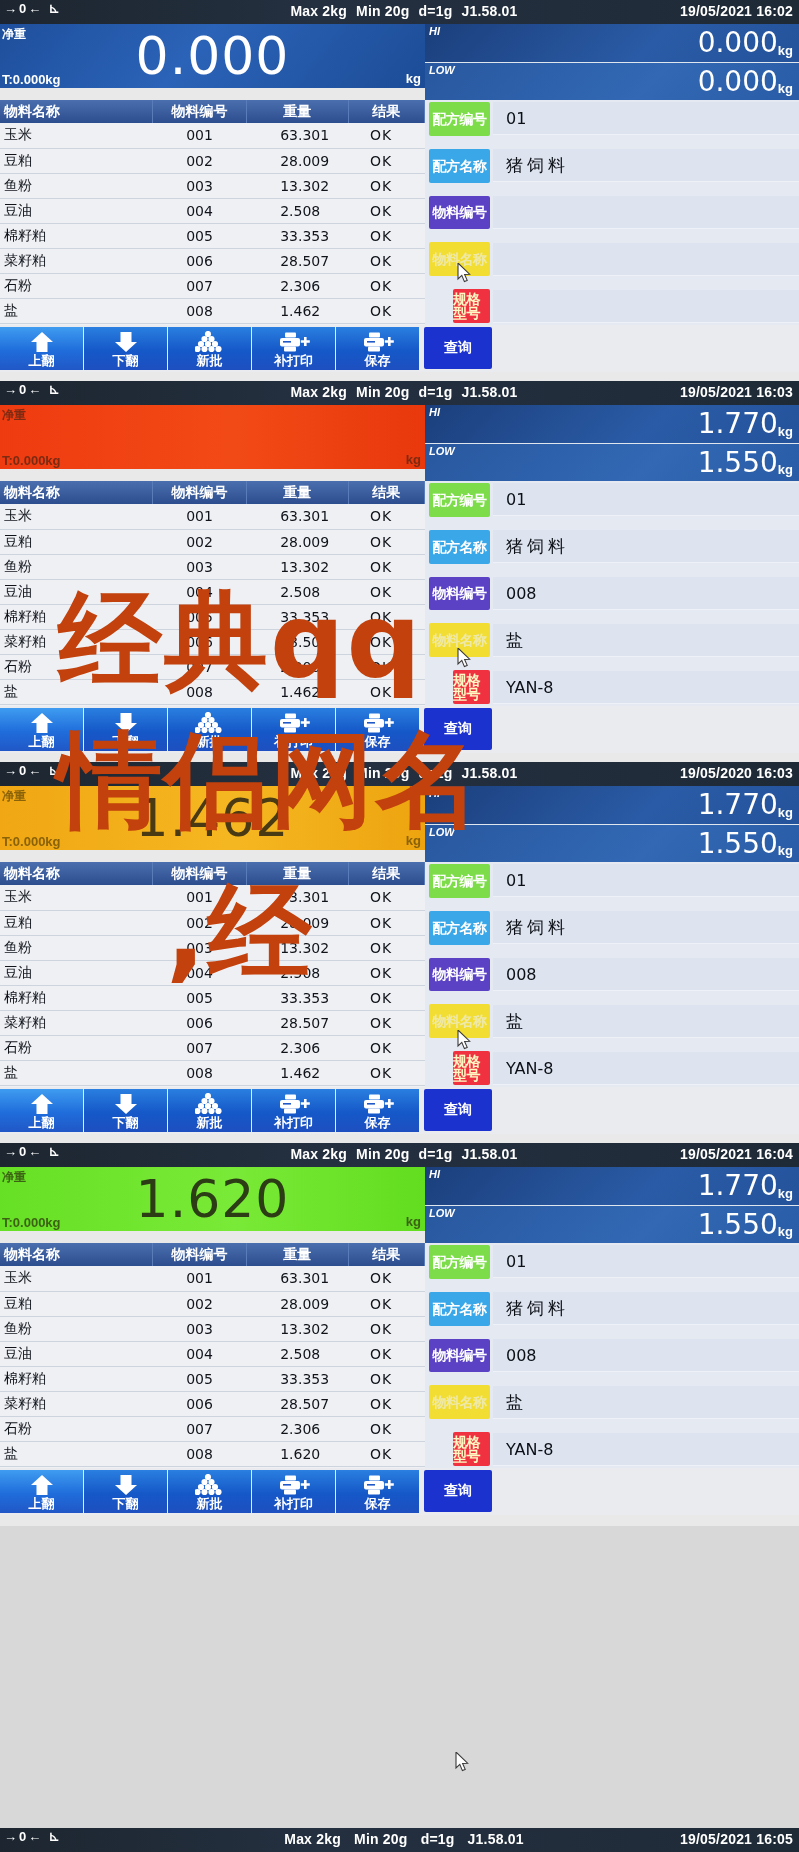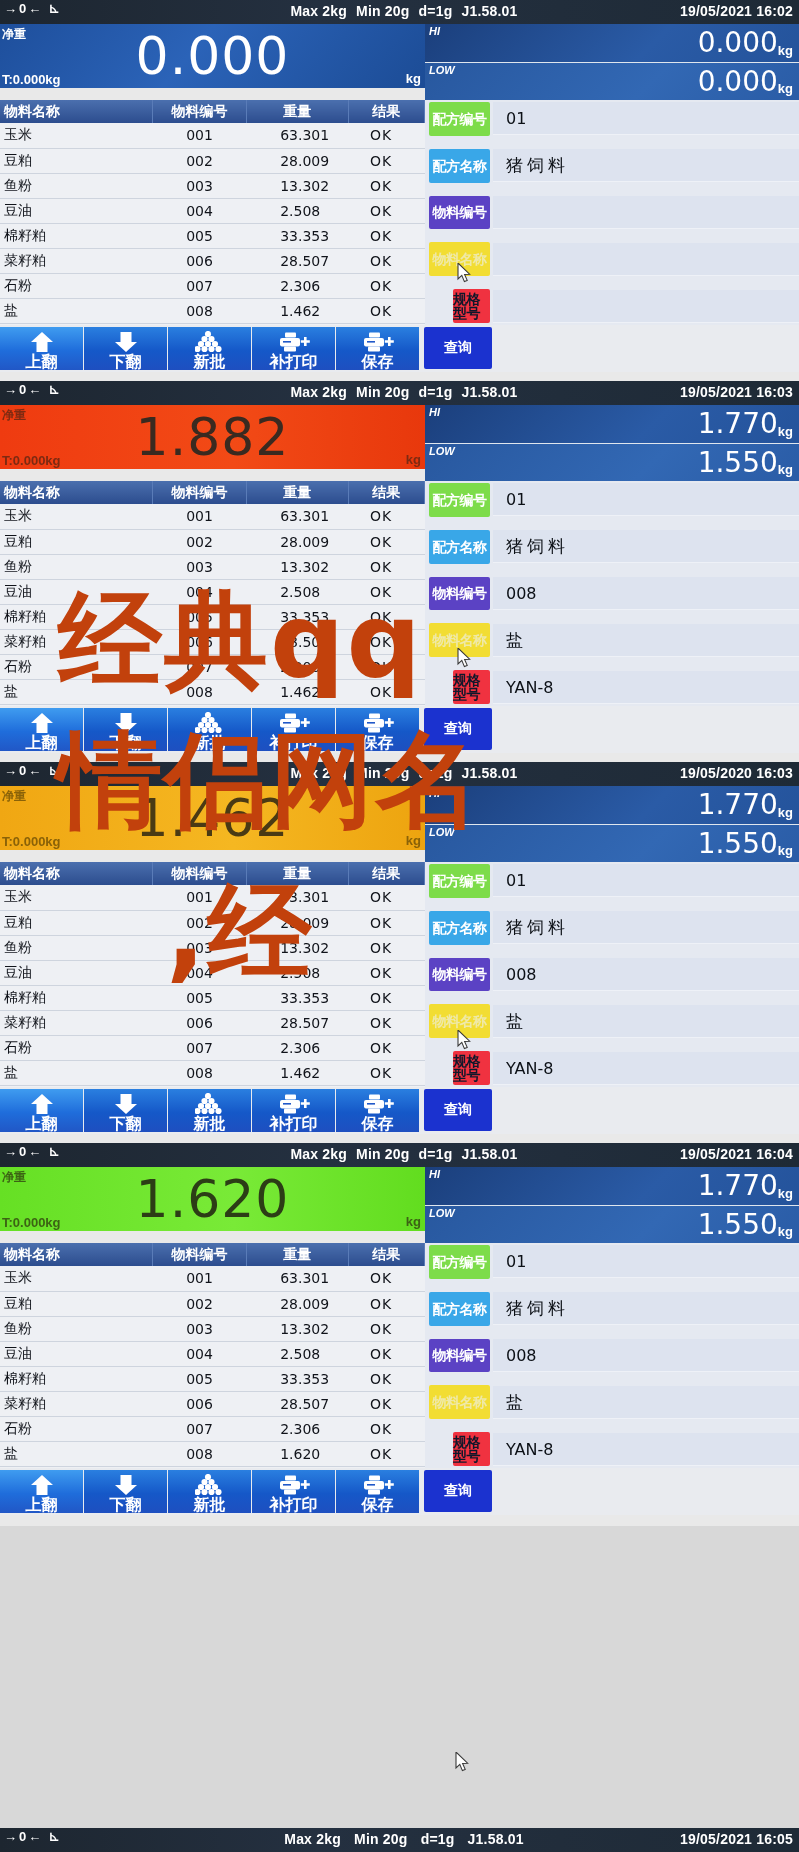--- a/index.html
+++ b/index.html
@@ -97,42 +97,42 @@
   .keycol { width:68px; padding:2px 3px 2px 4px; display:flex; flex-direction:column; gap:13px; }
   .key {
     flex:1; border-radius:2px; color:#fff; font-size:14px; font-weight:bold;
     display:flex; align-items:center; justify-content:center; line-height:1;
     letter-spacing:-.5px;
   }
   .k-green  { background:#7ddc4a; }
   .k-blue   { background:#39a7e8; }
   .k-purple { background:#5b42c4; }
   .k-yellow { background:#f2dd33; color:#efe9a8; }
-  .k-red    { background:#f03240; color:#0f172a;margin-left:24px; }
+  .k-red    { background:#f03240; color:#fef9c3;margin-left:24px; }
   .valcol { flex:1; padding:2px 0 2px 0; display:flex; flex-direction:column; gap:14px; }
   .valbox {
     flex:1; background:#dde3ef; border-bottom:1px solid #eef1f7;
     display:flex; align-items:center; padding-left:13px;
     font-size:16px; color:#0c1016;
     font-family:"DejaVu Sans","Liberation Sans",sans-serif;
   }
   .valbox.cjk { letter-spacing:4px; font-size:17px; }
   .valbox.blank { background:#dde3ef; }
 
   
   .toolbar { display:flex; height:47px; background:#e9ebef; }
   .tbtn {
     position:relative; width:83px; margin:2px 1px 2px 0;
     background: linear-gradient(180deg,#2a7fe0 0%, #1558c8 55%, #1e4fc0 100%);
     color:#fff; display:flex; flex-direction:column; align-items:center; justify-content:flex-start;
     padding-top:3px;
   }
   .tbtn:first-child { background: linear-gradient(180deg,#3f9cf0 0%, #1f6ddb 55%, #2157c6 100%); }
   .tbtn .ico { height:24px; display:flex; align-items:center; justify-content:center; }
-  .tbtn .lbl { font-size:16px; font-weight:bold; line-height:1; }
+  .tbtn .lbl { font-size:13px; font-weight:bold; line-height:1; }
   .tbtn svg { display:block; }
   .qbtn {
     width:68px; margin:2px 3px 3px 4px; border-radius:2px;
     background:#1b32cf; color:#fff; font-size:14px; font-weight:bold;
     display:flex; align-items:center; justify-content:center;
   }
   .qtail { width:294px; background:#e9ebef; }
 
   
   .cursor { position:absolute; width:15px; height:20px; pointer-events:none; }
@@ -329,21 +329,20 @@
       </div>
       <div class="panel" id="panel-2" style="top:381px;height:383px;">
         <div class="statusbar">
           <span class="glyphs">→0← ⊾</span>
           <span class="specs"><span>Max 2kg</span><span>Min 20g</span><span>d=1g</span><span>J1.58.01</span></span>
           <span class="stamp">19/05/2021  16:03</span>
         </div>
         <div class="displayrow">
           <div class="bigweight theme-red">
             <span class="netlabel">净重</span>
-            <span class="val">1.882</span>
             <span class="tarelabel">T:0.000kg</span>
             <span class="kgunit">kg</span>
           </div>
           <div class="hilo">
             <div class="cell hi">
               <span class="tag">HI</span>
               <span class="num">1.770</span>
               <span class="u">kg</span>
             </div>
             <div class="cell low">

